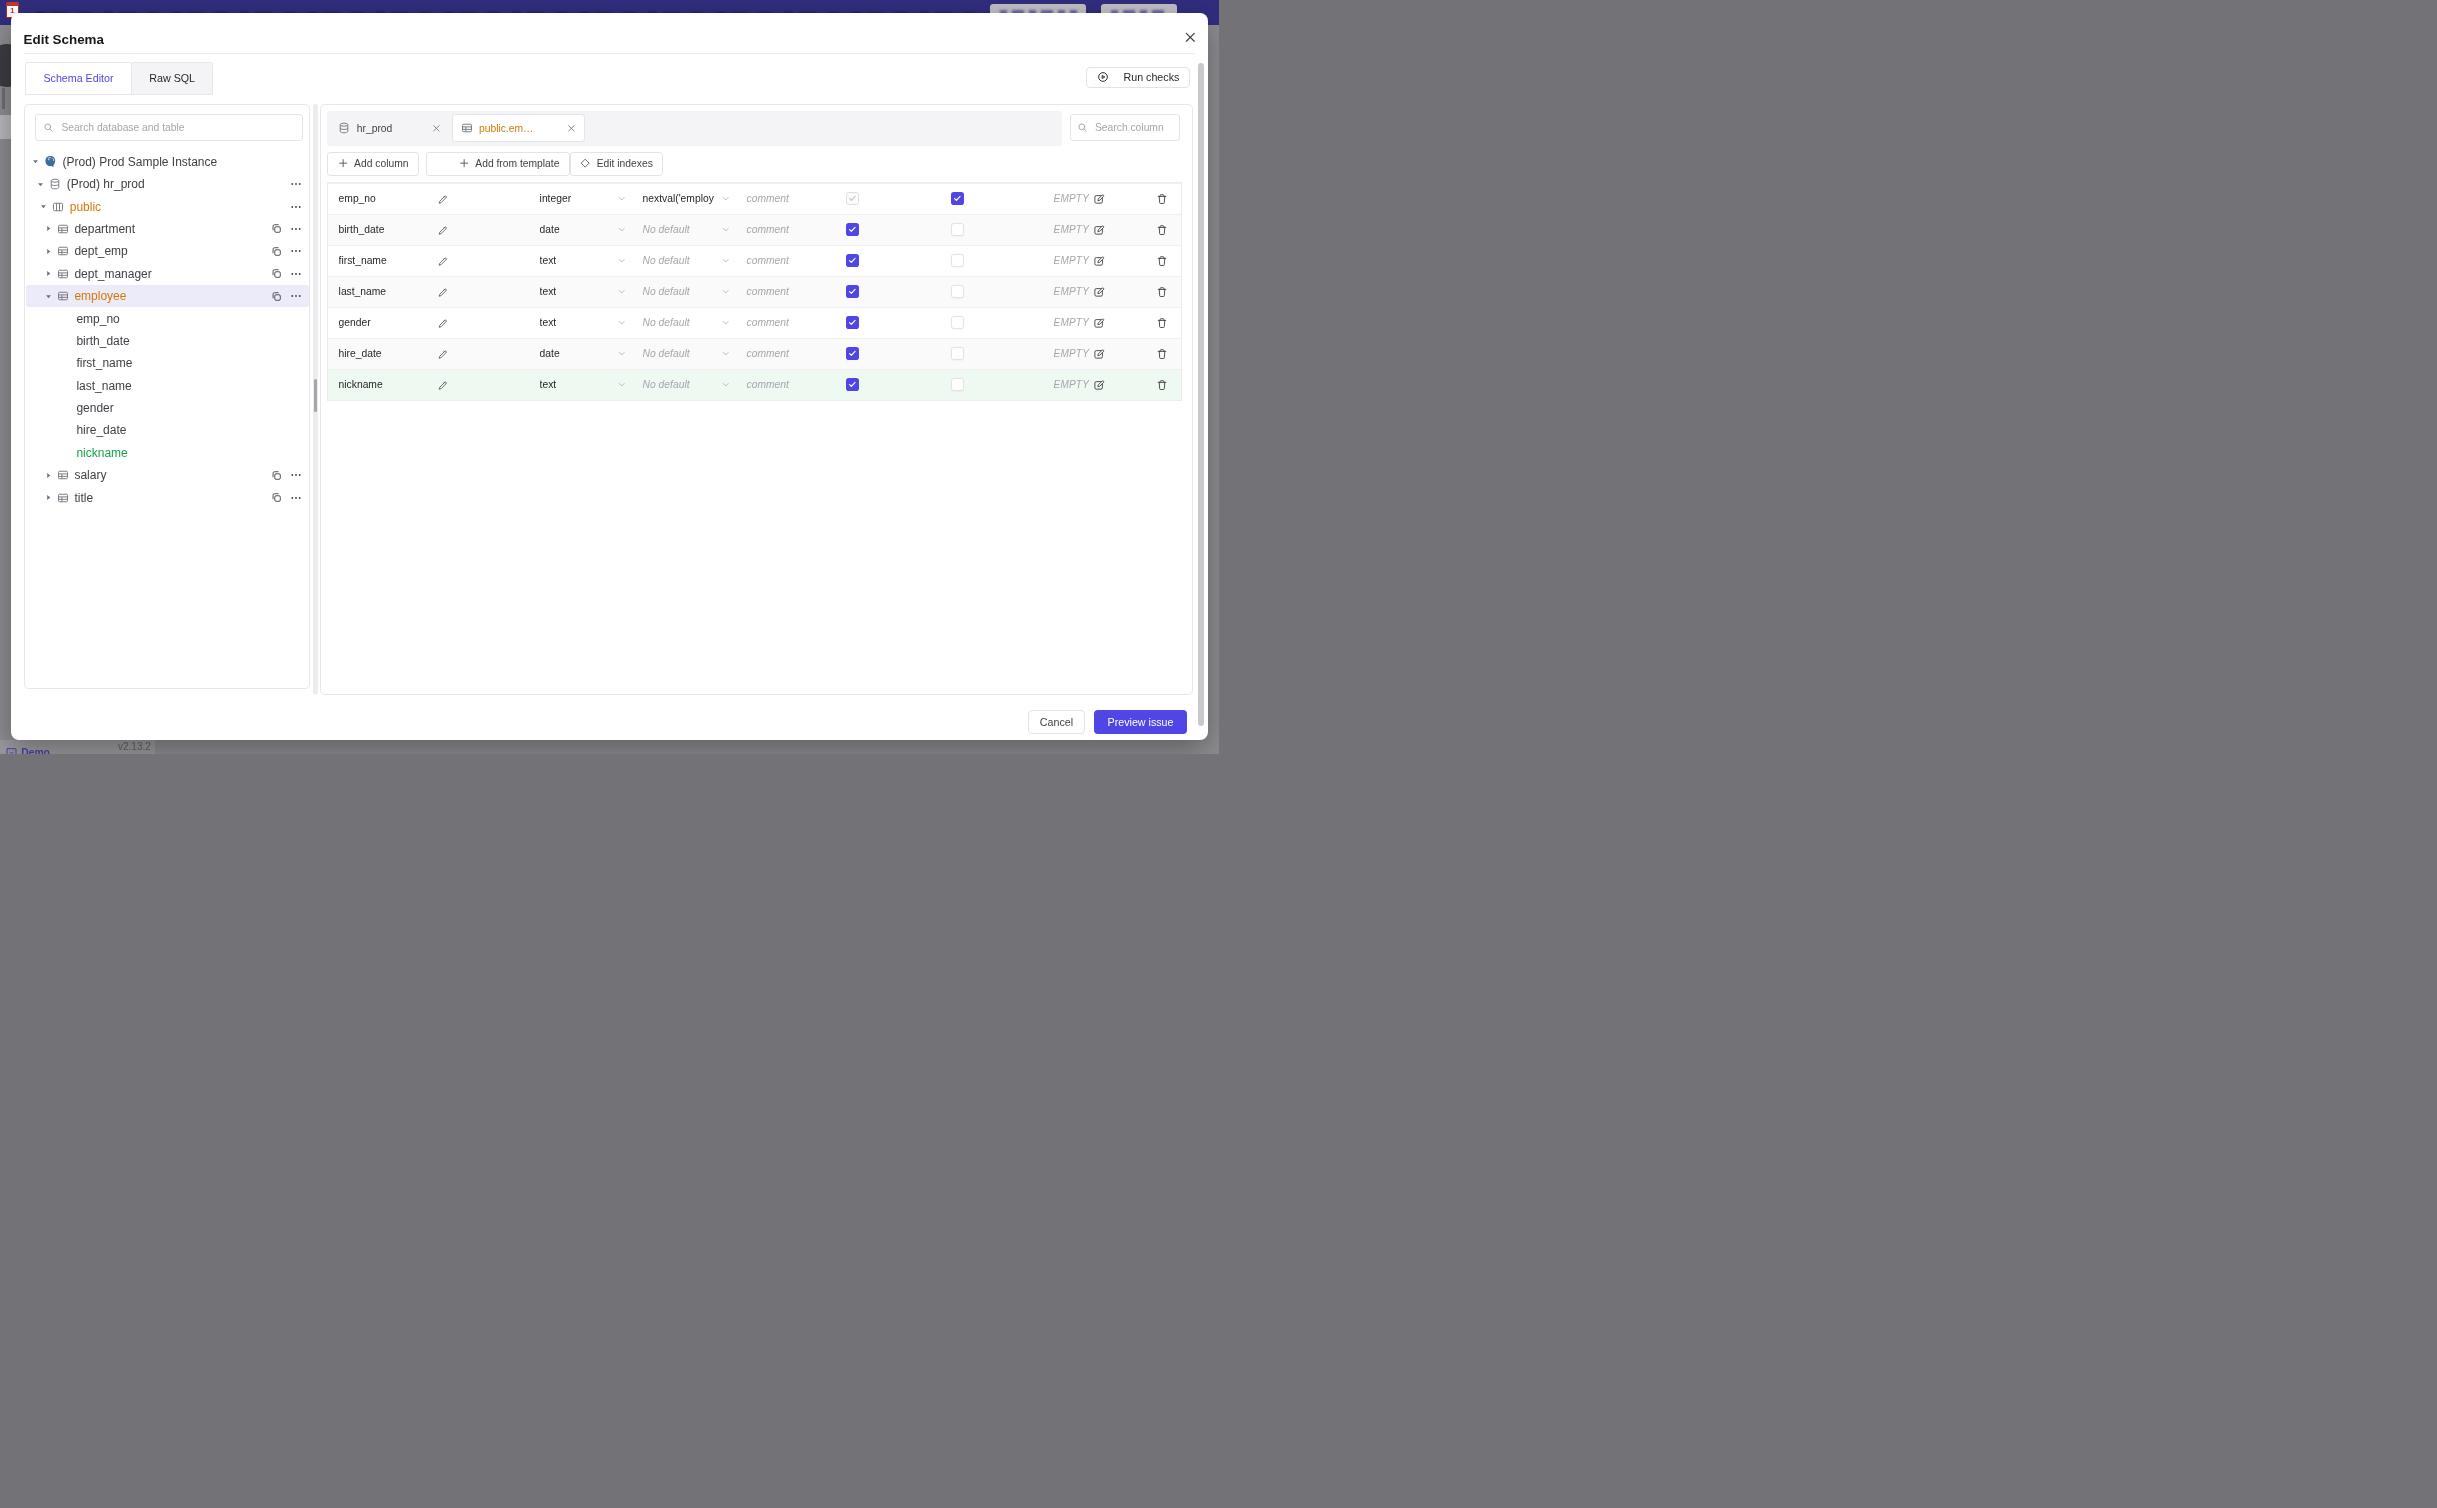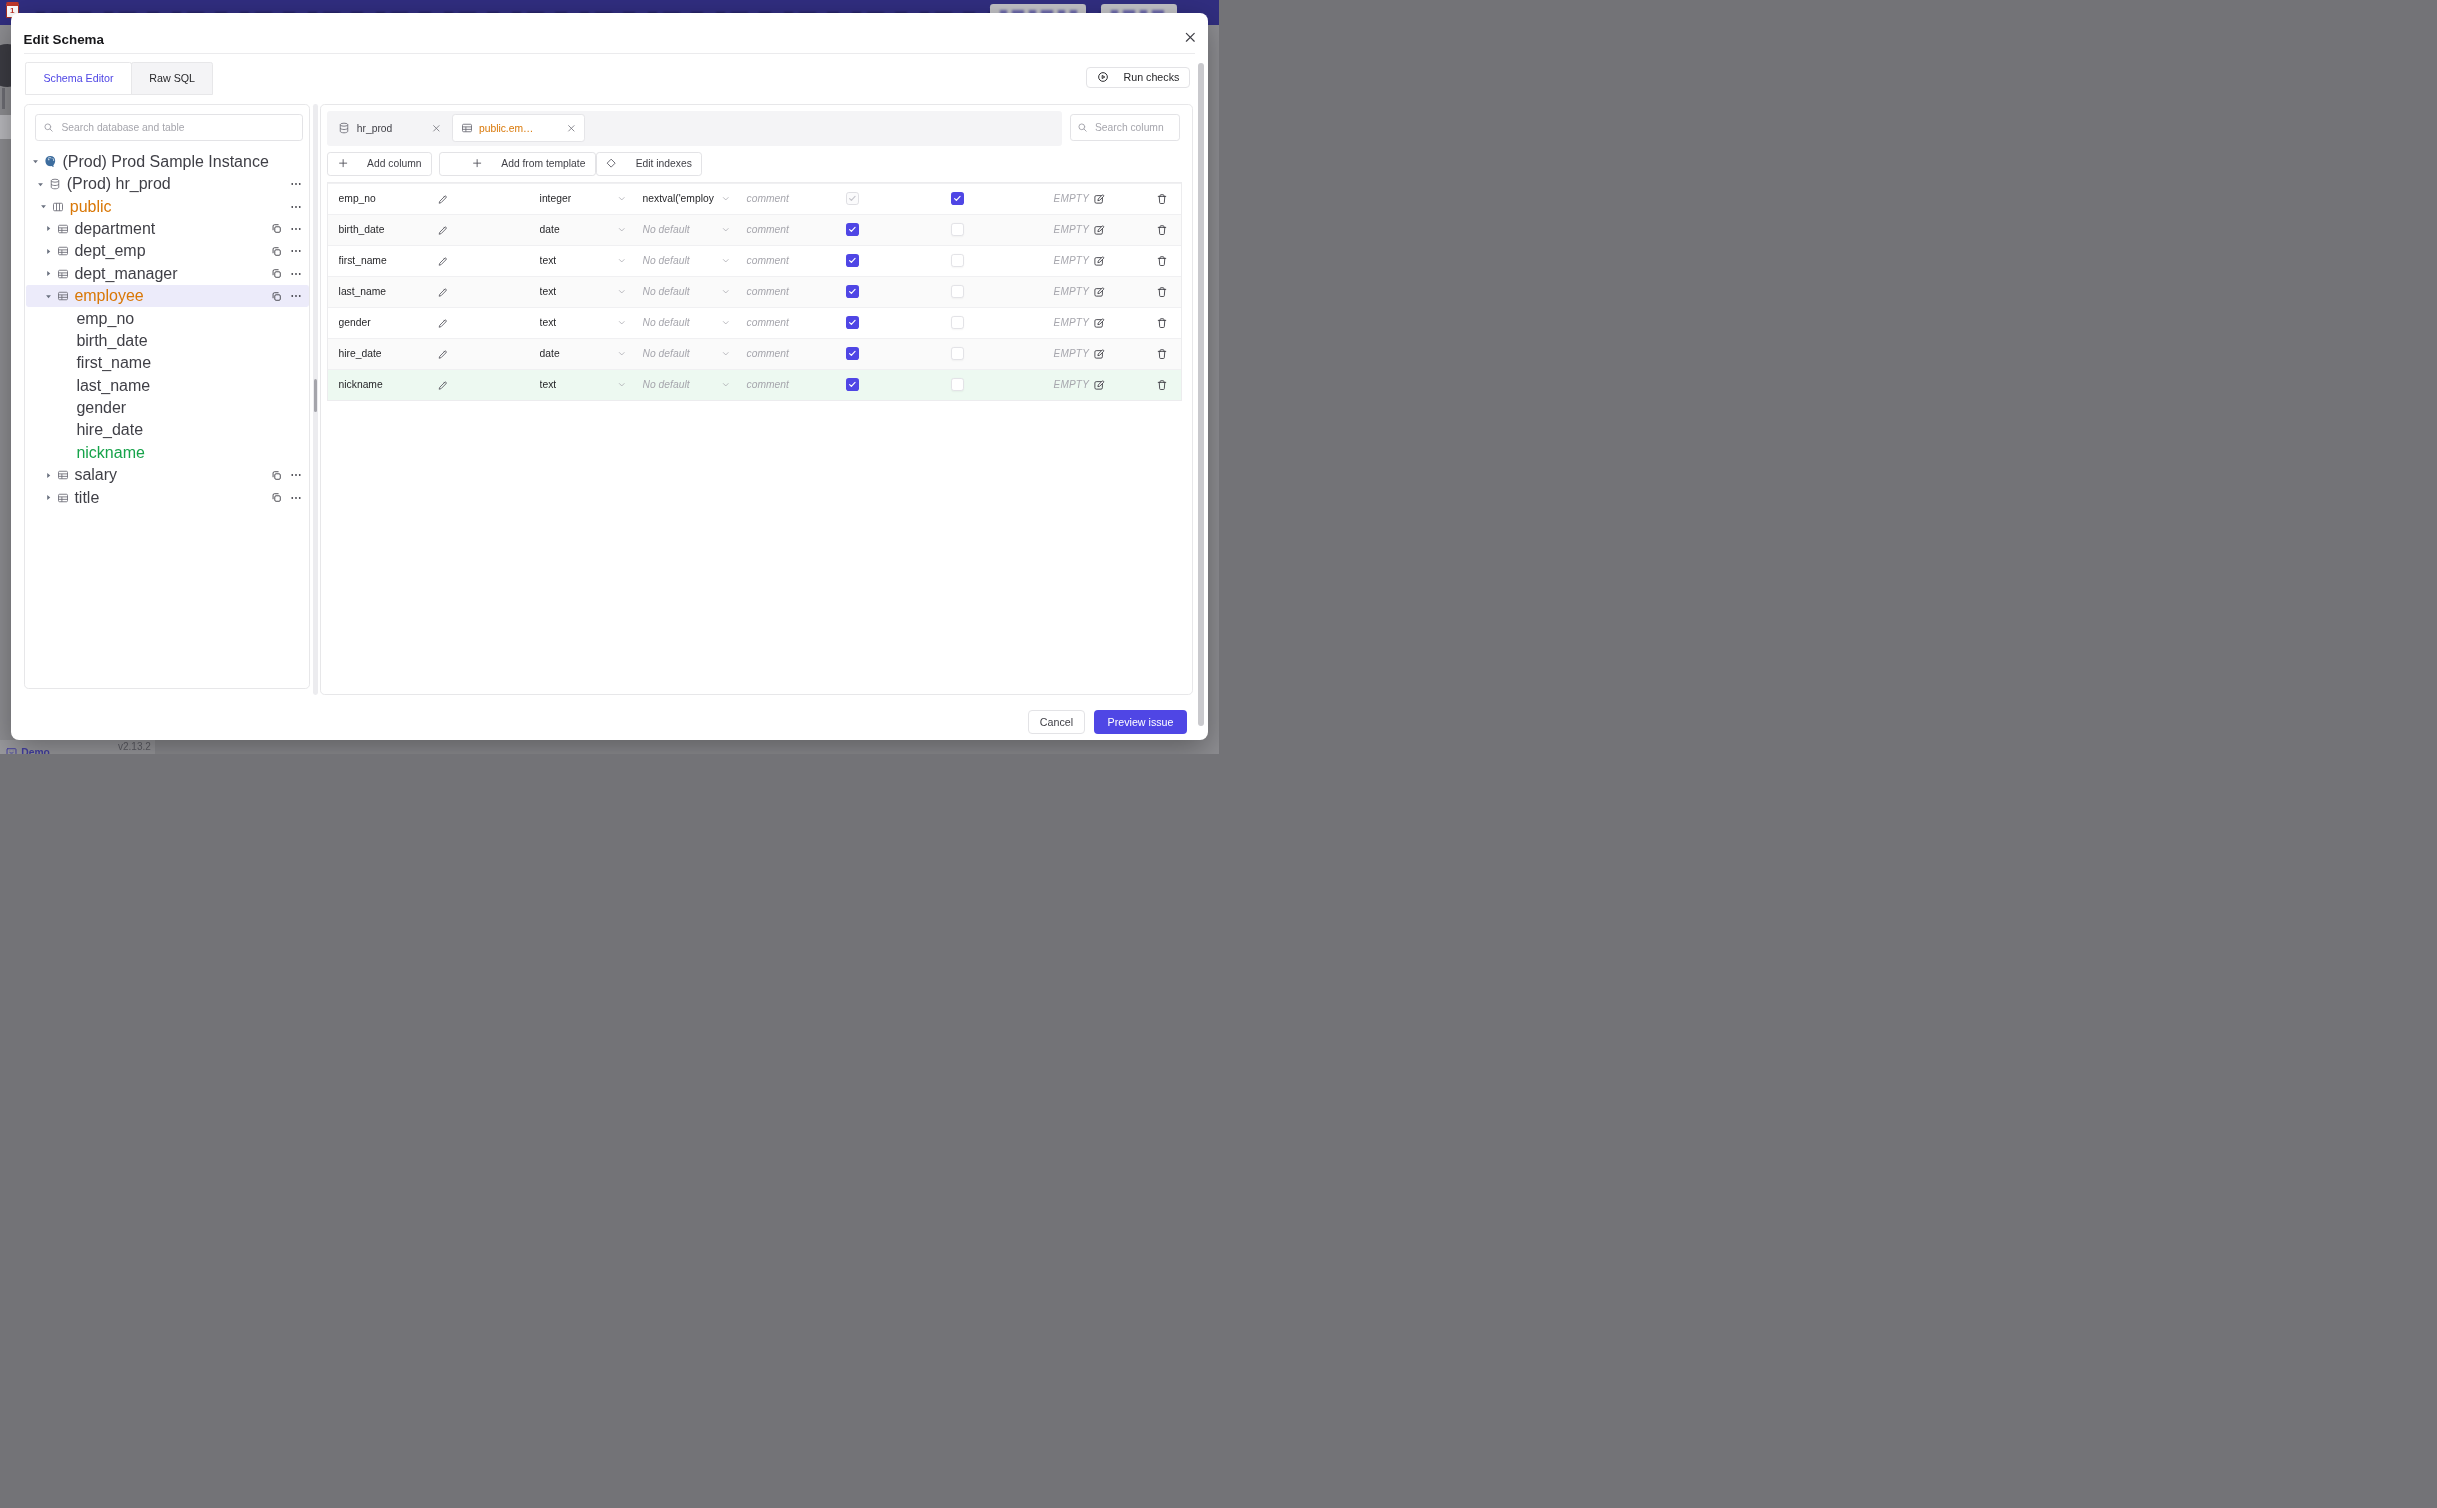--- a/index.html
+++ b/index.html
@@ -34,21 +34,21 @@
   .tab-active{width:107px;background:#fff;color:#4f46e5;font-weight:500;border-radius:2.4px 2.4px 0 0;}
   .tab-inactive{width:82px;background:#f4f4f6;color:#27272a;margin-left:-0.8px;border-radius:2.4px 2.4px 0 0;}
   .run-checks{position:absolute;left:1075px;top:54px;height:21px;padding:0 9.5px;display:flex;align-items:center;gap:15px;
        border:0.8px solid #e3e3e6;border-radius:4px;background:#fff;font-size:10.7px;color:#27272a;cursor:pointer;}
   
   .left-panel{position:absolute;left:13.4px;top:91px;width:286px;height:585px;border:0.8px solid #e7e7e9;border-radius:4.7px;background:#fff;overflow:hidden;}
   .search-box{position:absolute;left:9.5px;top:9.5px;right:6.3px;height:27px;border:0.8px solid #e3e3e6;border-radius:3.2px;display:flex;align-items:center;padding:0 7px;gap:5.5px;background:#fff;}
   .search-box input{border:none;outline:none;flex:1;font-size:10.3px;font-family:inherit;color:#27272a;background:transparent;}
   .search-box input::placeholder{color:#a6a6ad;}
   .tree{position:absolute;left:0.8px;top:46px;right:0.8px;}
-  .tree-row{height:22.4px;display:flex;align-items:center;font-size:16px;color:#3f3f46;padding-right:6.3px;cursor:pointer;}
+  .tree-row{height:22.4px;display:flex;align-items:center;font-size:12px;color:#3f3f46;padding-right:6.3px;cursor:pointer;}
   .tree-row.selected{background:#ecebfa;border-radius:2.4px;}
   .t-caret{width:8px;display:flex;justify-content:center;color:#6b7280;flex:none;}
   .t-icon{margin-left:4.7px;margin-right:5.5px;display:flex;color:#71717a;flex:none;}
   .t-label{white-space:nowrap;}
   .t-label.amber{color:#d97706;}
   .t-label.green{color:#16a34a;}
   .t-spacer{flex:1;}
   .t-act{display:flex;align-items:center;color:#3f3f46;margin-left:8.7px;cursor:pointer;flex:none;}
   .rail{position:absolute;left:302px;top:91px;width:4.7px;height:591px;background:#ececef;border-radius:2.4px;}
   .rail-thumb{position:absolute;left:1.2px;top:275px;width:2.4px;height:33px;background:#a5a5ab;border-radius:1.6px;}
@@ -58,21 +58,21 @@
   .chip{height:28px;display:flex;align-items:center;padding:0 8px;gap:6.3px;font-size:10.3px;color:#3f3f46;cursor:pointer;}
   .chip .chip-x{margin-left:auto;color:#71717a;display:flex;}
   .chip-plain{width:118px;}
   .chip-card{width:133px;background:#fff;border:0.8px solid #e5e5e8;border-radius:3.2px;}
   .chip-card .chip-label{color:#d97706;}
   .chip .c-icon{display:flex;color:#71717a;flex:none;}
   .col-search{position:absolute;left:749px;top:9.5px;width:110px;height:27px;border:0.8px solid #e3e3e6;border-radius:3.2px;display:flex;align-items:center;padding:0 6.3px;gap:4.7px;}
   .col-search input{border:none;outline:none;width:79px;font-size:10.3px;font-family:inherit;background:transparent;color:#27272a;}
   .col-search input::placeholder{color:#a6a6ad;}
   .btn-row{position:absolute;left:6.3px;top:47px;display:flex;}
-  .tool-btn{height:24px;display:flex;align-items:center;gap:19px;padding:0 9.5px;border:0.8px solid #e3e3e6;border-radius:3.2px;background:#fff;font-size:10.3px;color:#3f3f46;cursor:pointer;}
+  .tool-btn{height:24px;display:flex;align-items:center;gap:6px;padding:0 9.5px;border:0.8px solid #e3e3e6;border-radius:3.2px;background:#fff;font-size:10.3px;color:#3f3f46;cursor:pointer;}
   
   .schema-table{position:absolute;left:6.3px;top:77px;width:855px;border:0.8px solid #ececee;}
   .st-header{display:grid;grid-template-columns:98px 103px 103px 104px 99px 105px 103px 104px 36px;height:25px;background:#f9f9fb;}
   .st-header .hcell{display:flex;align-items:center;padding-left:10.3px;font-size:10.3px;font-weight:600;color:#18181b;border-left:0.8px solid #e7e7ea;}
   .st-header .hcell:first-child{border-left:none;}
   .st-row{display:grid;grid-template-columns:98px 103px 103px 104px 99px 105px 103px 104px 36px;height:31px;border-top:0.8px solid #f0f0f2;background:#fff;}
   .st-row.stripe{background:#fafafa;}
   .st-row.newrow{background:#edf9f1;}
   .cell{display:flex;align-items:center;padding-left:10.3px;font-size:10.3px;color:#27272a;position:relative;overflow:hidden;}
   .cell .chev{position:absolute;right:6.3px;color:#a6a6ad;display:flex;}

